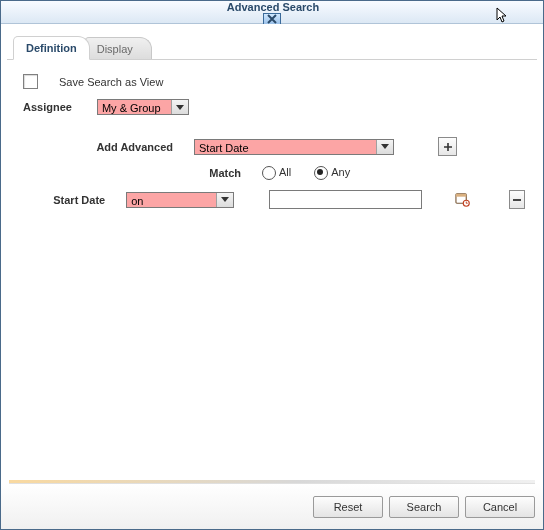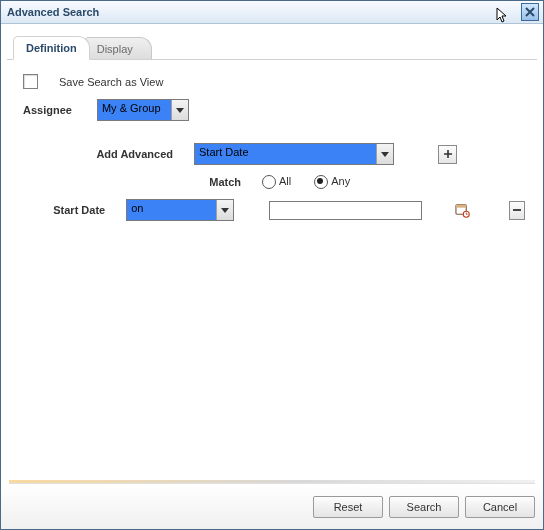--- a/index.html
+++ b/index.html
@@ -21,20 +21,21 @@
   }
   .titlebar {
     height: 22px;
     background: linear-gradient(to bottom, #f8fbff, #dce8f4);
     border-bottom: 1px solid #b0c4d8;
     display: flex;
     align-items: center;
     padding: 0 4px;
     font-weight: bold;
     color: #2a4a6a;
+    flex-direction: column;
   }
   .titlebar .title {
     flex: 1;
     padding-left: 2px;
   }
   .cursor {
     position: absolute;
     top: 6px;
     right: 34px;
     font-size: 16px;
@@ -124,23 +125,23 @@
     height: 13px;
     border: 1px solid #808080;
     background: #fff;
     margin-right: 6px;
     box-shadow: inset 1px 1px 1px rgba(0,0,0,0.15);
   }
 
   .select {
     display: inline-flex;
     align-items: stretch;
-    height: 22px;
+    height: 16px;
     border: 1px solid #7a7a7a;
-    background: #3b82f6;
+    background: #fca5a5;
     box-sizing: border-box;
   }
   .select .sel-text {
     padding: 2px 4px;
     flex: 1;
     white-space: nowrap;
     overflow: hidden;
     color: #000;
   }
   .select .sel-btn {

